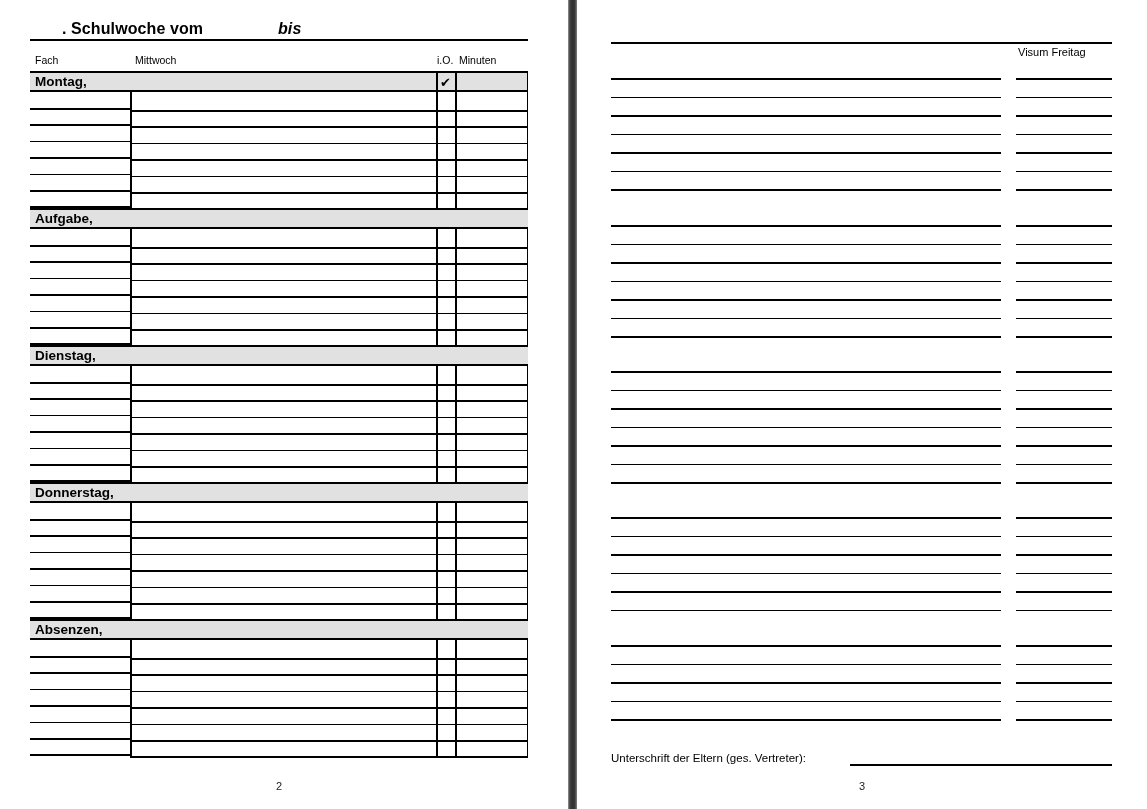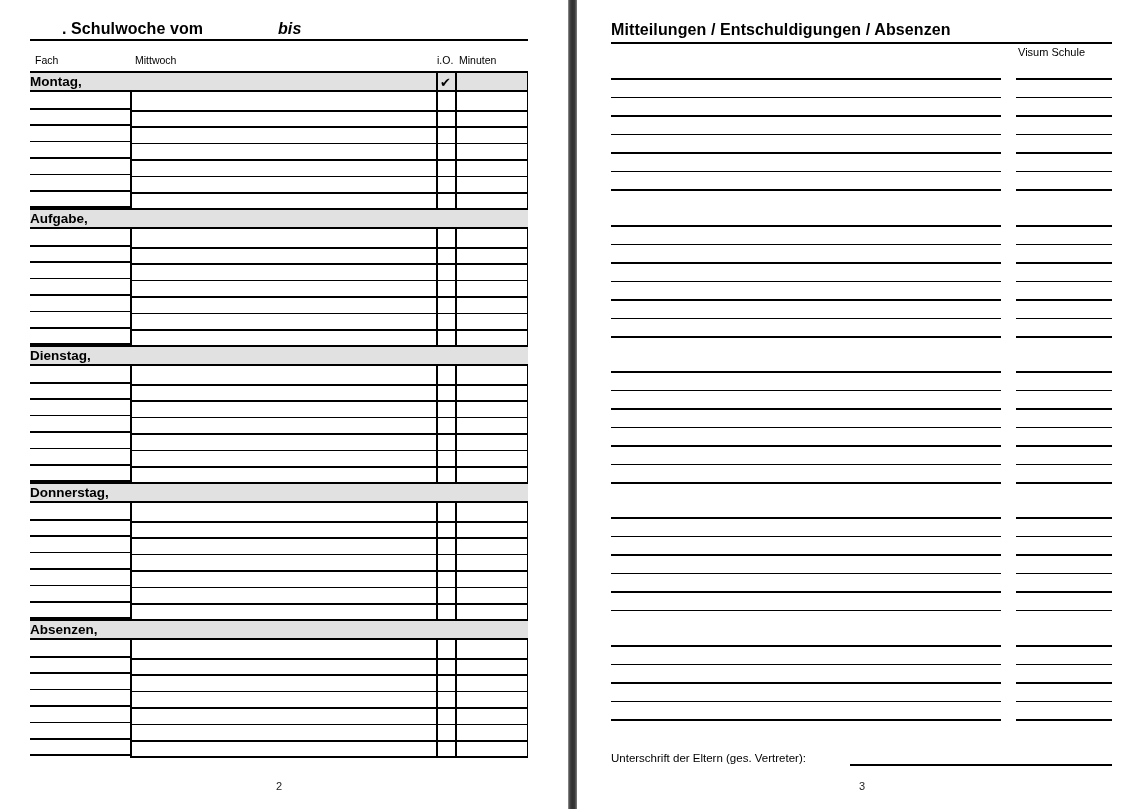--- a/index.html
+++ b/index.html
@@ -6,21 +6,21 @@
   #stage{
     position:relative;width:1147px;height:809px;background:#ffffff;overflow:hidden;
     font-family:"Liberation Sans","DejaVu Sans",sans-serif;color:#000;
   }
   .abs{position:absolute;}
   .ln{position:absolute;background:#000;}
   .txt{position:absolute;white-space:nowrap;}
   .pg-title{font-weight:bold;font-size:16px;letter-spacing:0.1px;}
   .col-label{font-size:10.5px;}
   .day-bar{position:absolute;background:#e1e1e1;}
-  .day-label{position:absolute;font-weight:bold;font-size:13.5px;line-height:17px;}
+  .day-label{position:absolute;font-weight:bold;font-size:13.5px;line-height:17px;padding-left:5px;}
   .check{position:absolute;font-weight:bold;font-size:13px;line-height:15px;text-align:center;font-style:italic;}
   .visum-label{font-size:11px;}
   .sig-label{font-size:11.5px;}
   .pagenum{font-size:11px;color:#222;width:80px;text-align:center;}
   #binding{
     position:absolute;left:568px;top:0;width:9px;height:809px;
     background:linear-gradient(90deg,#9a9a9a 0%,#4a4a4a 18%,#303030 45%,#383838 75%,#808080 100%);
   }
 </style>
 </head>
@@ -152,24 +152,23 @@
         <div class="ln" style="left: 30px; top: 754.4px; width: 100px; height: 1.5px;"></div>
         <div class="ln" style="left: 130px; top: 756.4px; width: 398px; height: 1.5px;"></div>
       </div>
 
     <span class="txt pagenum" style="left:239px;top:780px;">2</span>
   </div>
 
   <div id="binding"></div>
 
   <div class="abs" id="right-page" style="left:577px;top:0;width:570px;height:809px;">
-    <span class="txt pg-title" style="left:34px;top:21px;">Mitteilungen / Entschuldigungen / Absenzen</span>
     <div class="ln" style="left:34px;top:42px;width:501px;height:2px;"></div>
 
-    <span class="txt visum-label" style="left:441px;top:46px;">Visum Schule</span>
+    <span class="txt visum-label" style="left:441px;top:46px;">Visum Freitag</span>
 
     <div class="abs" id="ruled-lines" style="left:0;top:0;">
         <div class="ln" style="left: 34px; top: 78px; width: 390px; height: 1.5px;"></div>
         <div class="ln" style="left: 439px; top: 78px; width: 96px; height: 1.5px;"></div>
         <div class="ln" style="left: 34px; top: 96.5px; width: 390px; height: 1.5px;"></div>
         <div class="ln" style="left: 439px; top: 96.5px; width: 96px; height: 1.5px;"></div>
         <div class="ln" style="left: 34px; top: 115px; width: 390px; height: 1.5px;"></div>
         <div class="ln" style="left: 439px; top: 115px; width: 96px; height: 1.5px;"></div>
         <div class="ln" style="left: 34px; top: 133.5px; width: 390px; height: 1.5px;"></div>
         <div class="ln" style="left: 439px; top: 133.5px; width: 96px; height: 1.5px;"></div>

